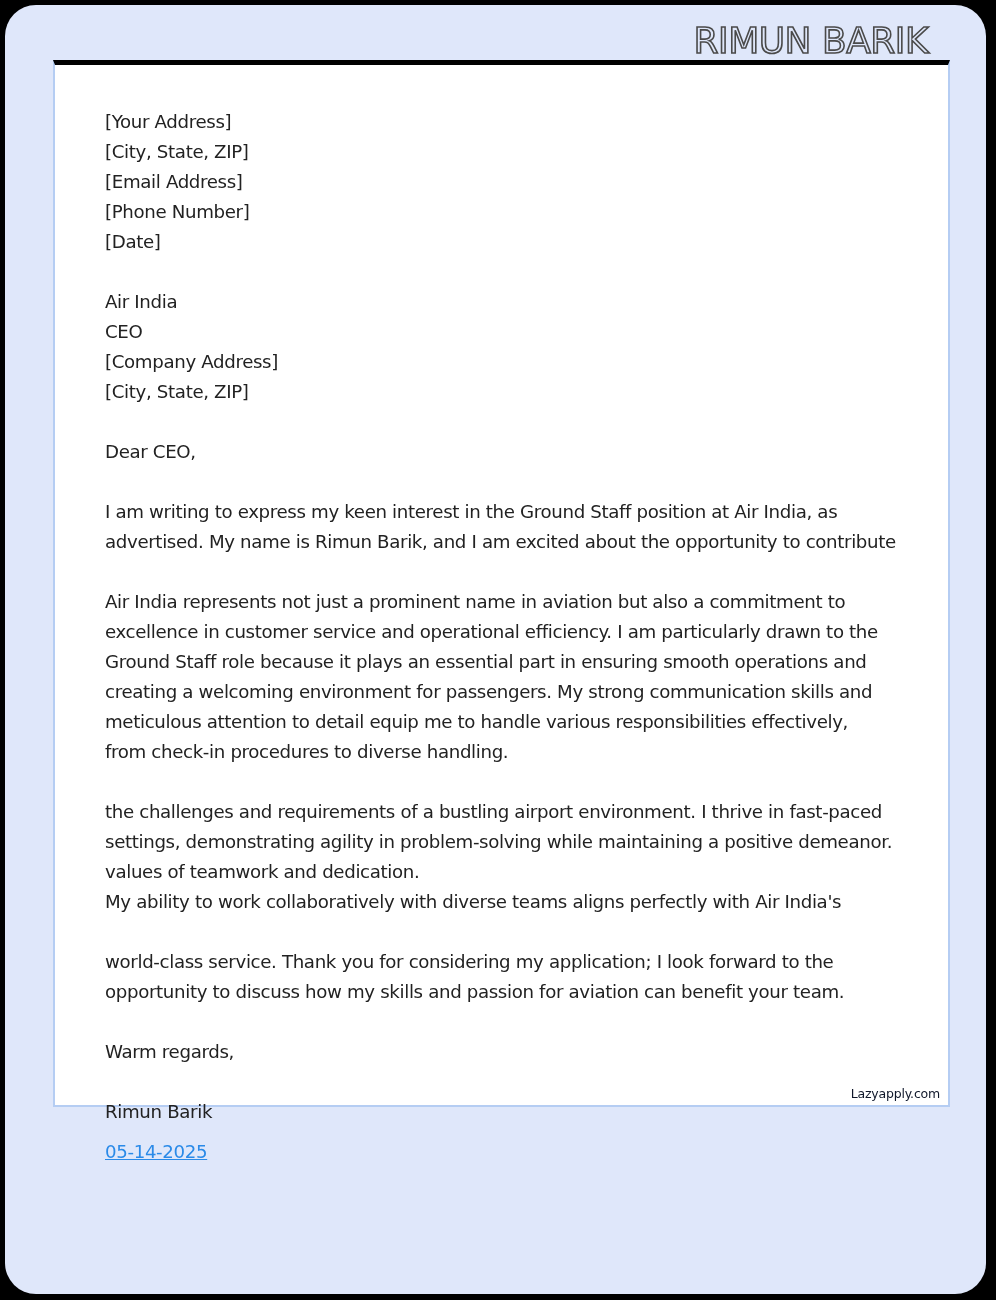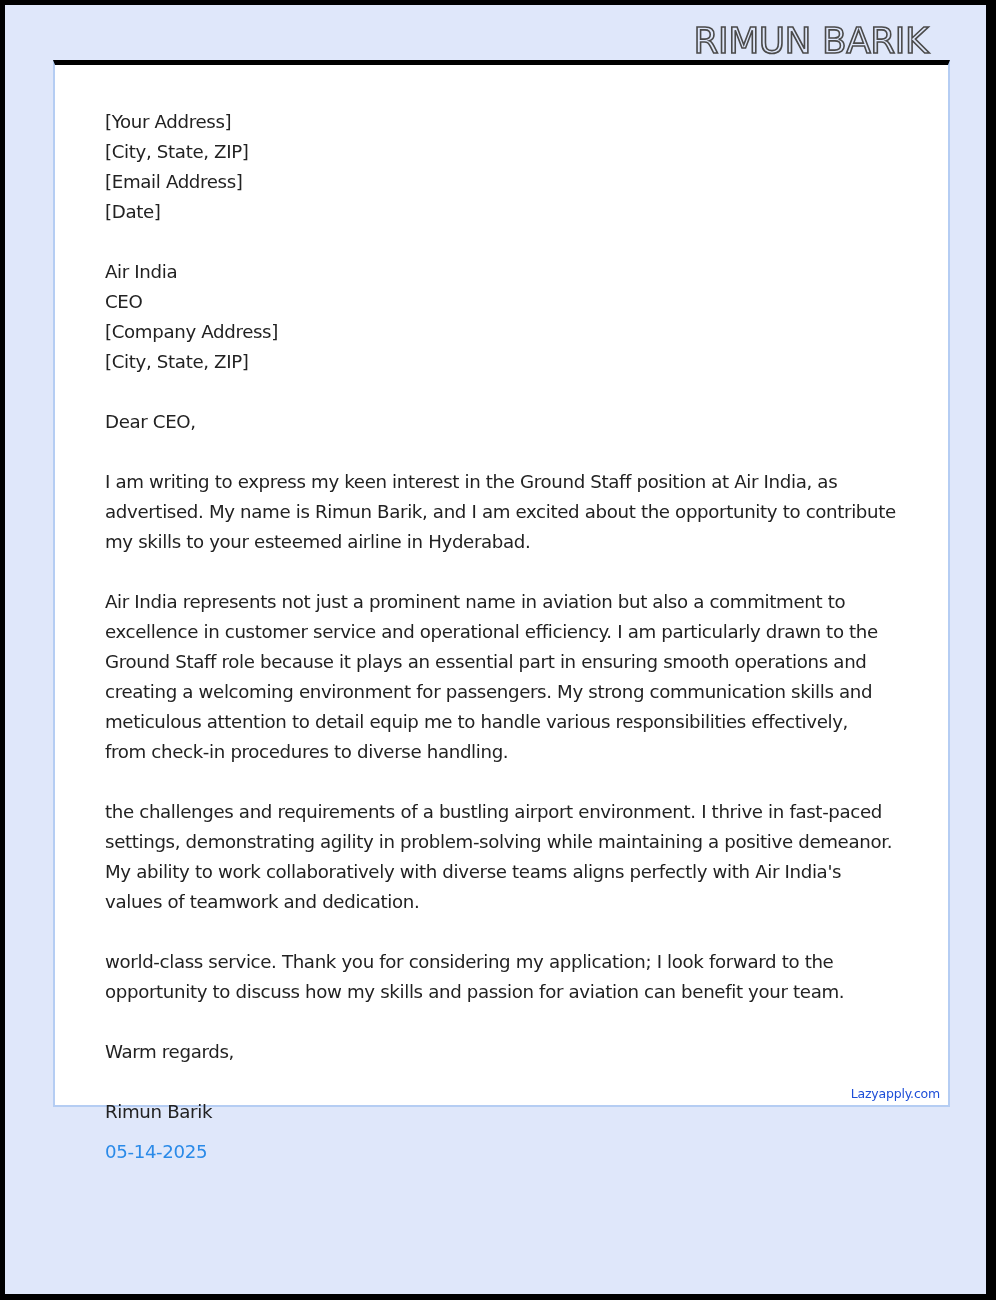--- a/index.html
+++ b/index.html
@@ -14,20 +14,21 @@
       overflow: hidden;
       font-family: "DejaVu Sans", sans-serif;
     }
     .frame {
       position: absolute;
       left: 5px;
       top: 5px;
       width: 981px;
       height: 1289px;
       background: #dfe7fa;
+      border-radius: 31px;
     }
     .name-header {
       position: absolute;
       right: 58px;
       top: 14px;
       font-family: "DejaVu Sans", sans-serif;
       font-size: 36px;
       font-weight: normal;
       letter-spacing: -0.5px;
       color: #dfe7fa;
@@ -56,80 +57,81 @@
       color: #222222;
       letter-spacing: -0.35px;
     }
     .line { display: block; white-space: nowrap; }
     .gap { display: block; height: 30px; }
     .para { display: block; }
     .date-line {
       display: block;
       color: #2a8ae8;
       margin-top: 10px;
+      text-decoration: underline;
     }
     .footer-brand {
       position: absolute;
       right: 8px;
       bottom: 4px;
       font-size: 12.5px;
-      color: #1d4ed8;
+      color: #0f172a;
       letter-spacing: -0.2px;
     }
   </style>
 </head>
 <body>
 
 <div class="frame">
   <div class="name-header">RIMUN BARIK</div>
 
   <div class="page">
     <div class="content">
 
       <div>
         <span class="line">[Your Address]</span>
         <span class="line">[City, State, ZIP]</span>
         <span class="line">[Email Address]</span>
+        <span class="line">[Phone Number]</span>
         <span class="line">[Date]</span>
       </div>
       <span class="gap"></span>
 
       <div>
         <span class="line">Air India</span>
         <span class="line">CEO</span>
         <span class="line">[Company Address]</span>
         <span class="line">[City, State, ZIP]</span>
       </div>
       <span class="gap"></span>
 
       <span class="line">Dear CEO,</span>
       <span class="gap"></span>
 
       <div class="para">
         <span class="line">I am writing to express my keen interest in the Ground Staff position at Air India, as</span>
         <span class="line">advertised. My name is Rimun Barik, and I am excited about the opportunity to contribute</span>
-        <span class="line">my skills to your esteemed airline in Hyderabad.</span>
       </div>
       <span class="gap"></span>
 
       <div class="para">
         <span class="line">Air India represents not just a prominent name in aviation but also a commitment to</span>
         <span class="line">excellence in customer service and operational efficiency. I am particularly drawn to the</span>
         <span class="line">Ground Staff role because it plays an essential part in ensuring smooth operations and</span>
         <span class="line">creating a welcoming environment for passengers. My strong communication skills and</span>
         <span class="line">meticulous attention to detail equip me to handle various responsibilities effectively,</span>
         <span class="line">from check-in procedures to diverse handling.</span>
       </div>
       <span class="gap"></span>
 
       <div class="para">
         <span class="line">the challenges and requirements of a bustling airport environment. I thrive in fast-paced</span>
         <span class="line">settings, demonstrating agility in problem-solving while maintaining a positive demeanor.</span>
+        <span class="line">values of teamwork and dedication.</span>
         <span class="line">My ability to work collaboratively with diverse teams aligns perfectly with Air India's</span>
-        <span class="line">values of teamwork and dedication.</span>
       </div>
       <span class="gap"></span>
 
       <div class="para">
         <span class="line">world-class service. Thank you for considering my application; I look forward to the</span>
         <span class="line">opportunity to discuss how my skills and passion for aviation can benefit your team.</span>
       </div>
       <span class="gap"></span>
 
       <span class="line">Warm regards,</span>

